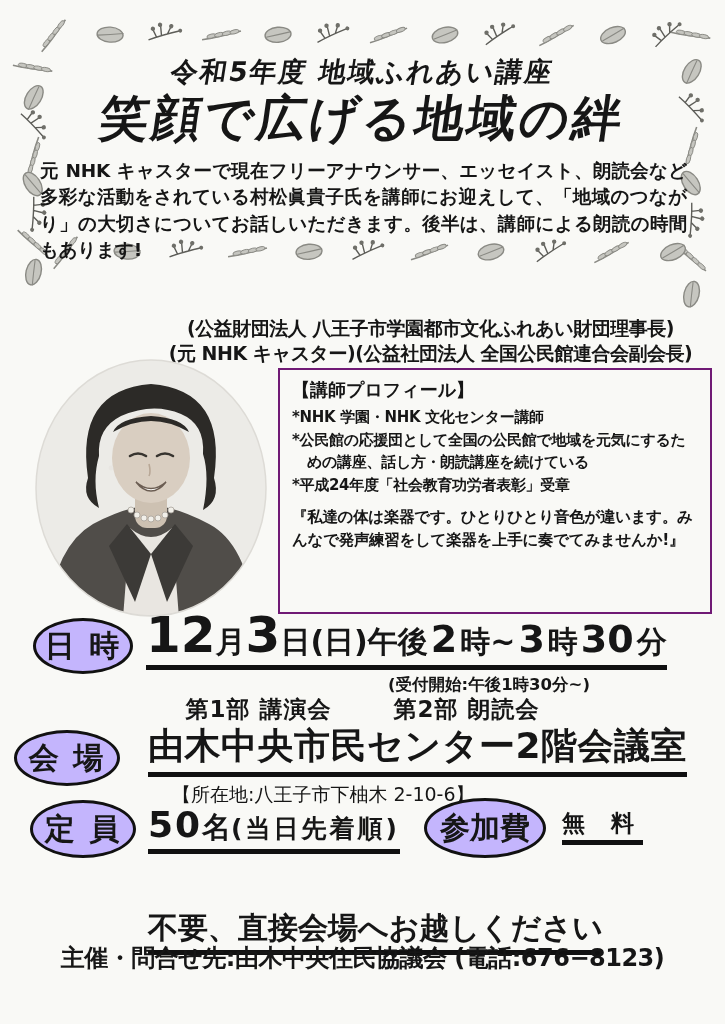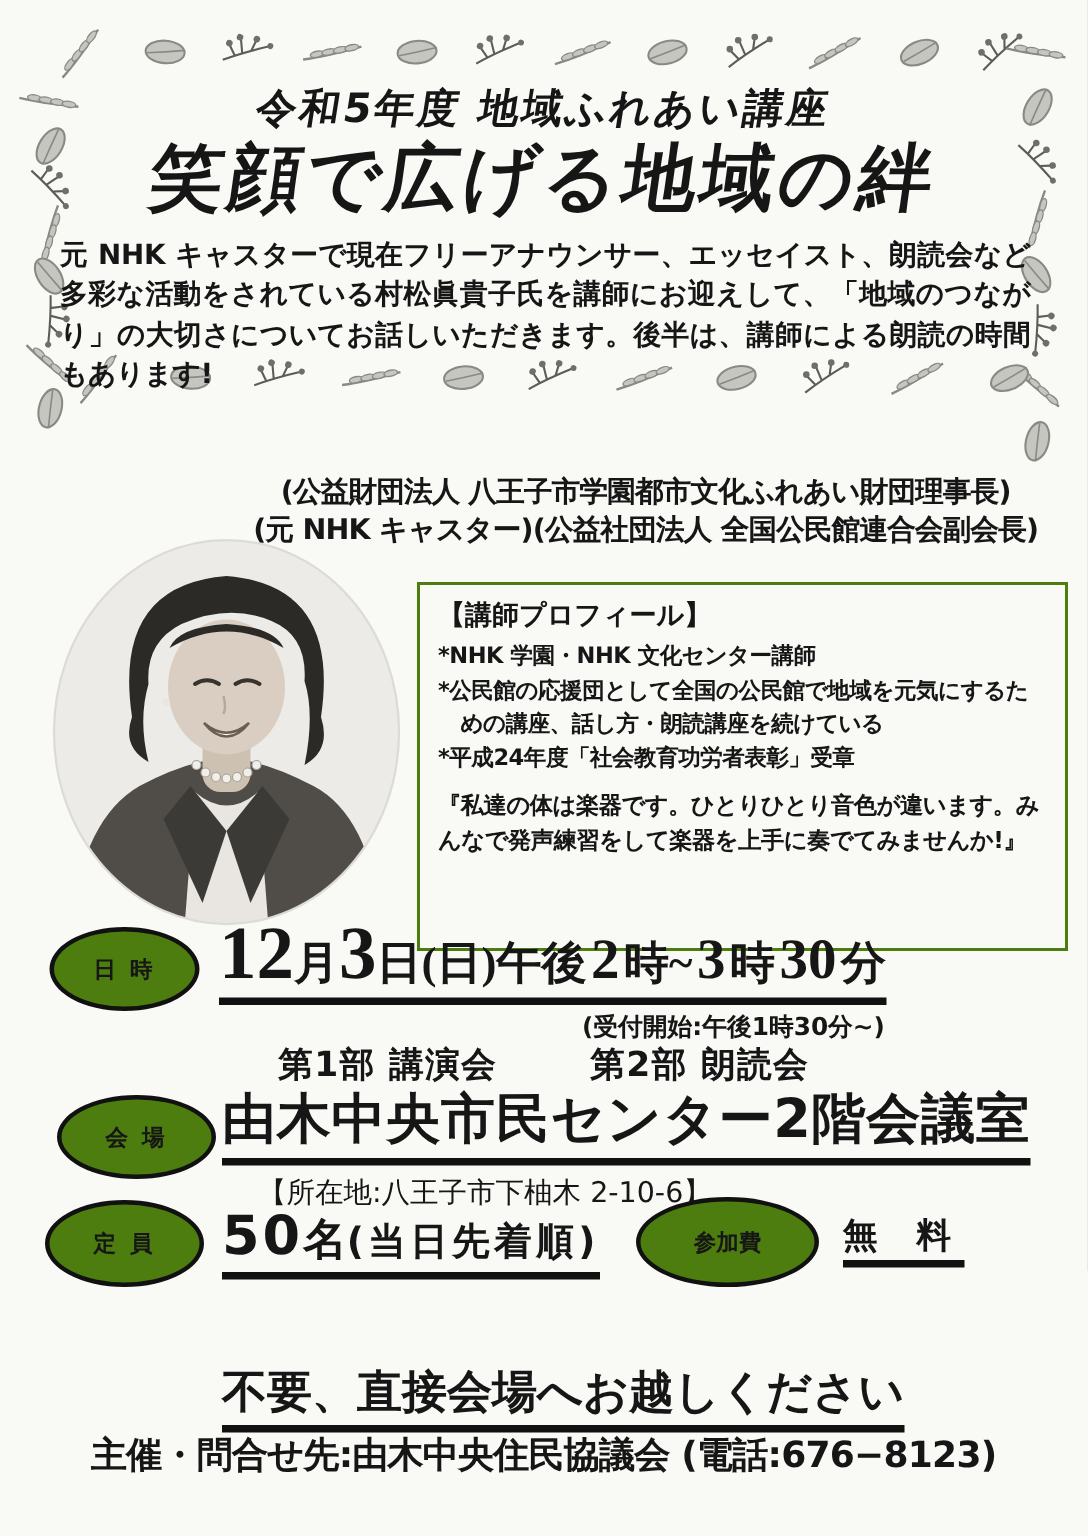--- a/index.html
+++ b/index.html
@@ -25,56 +25,56 @@
   .title .skew{display:inline-block;transform:skewX(-8deg);}
   .intro{position:absolute;top:158px;left:40px;right:38px;
     font-size:18.5px;font-weight:600;line-height:1.42;letter-spacing:-0.2px;text-align:justify;}
   
   .lecturer-heading{position:absolute;top:258px;left:0;width:100%;text-align:center;
     font-size:44px;font-weight:900;letter-spacing:2px;}
   .credentials{position:absolute;top:316px;left:138px;right:2px;text-align:center;
     font-size:19px;font-weight:bold;line-height:1.32;letter-spacing:-0.5px;}
   .photo{position:absolute;left:33px;top:358px;}
   
-  .profile-box{position:absolute;left:278px;top:388px;width:434px;height:246px;
-    border:2px solid #4d7c0f;box-sizing:border-box;padding:8px 10px 6px 12px;background:#f9f9f6;}
+  .profile-box{position:absolute;left:278px;top:368px;width:434px;height:246px;
+    border:2px solid #701a75;box-sizing:border-box;padding:8px 10px 6px 12px;background:#f9f9f6;}
   .profile-heading{font-size:18px;font-weight:900;margin:0 0 4px 0;}
   .profile-items{list-style:none;margin:0;padding:0;font-size:15px;font-weight:600;
     line-height:1.5;letter-spacing:-0.3px;}
   .profile-items li{padding-left:1em;text-indent:-1em;}
   .quote{margin-top:10px;font-size:15.5px;font-weight:800;line-height:1.5;letter-spacing:-0.3px;}
   
   .badge{position:absolute;border:3.5px solid #111;border-radius:50%;
     display:flex;align-items:center;justify-content:center;
-    font-weight:900;font-size:15px;letter-spacing:2px;background:#4d7c0f;box-sizing:border-box;}
+    font-weight:900;font-size:30px;letter-spacing:2px;background:#c4b5fd;box-sizing:border-box;}
   .b-datetime{left:33px;top:618px;width:100px;height:56px;}
-  .b-venue{left:38px;top:730px;width:106px;height:56px;}
+  .b-venue{left:14px;top:730px;width:106px;height:56px;}
   .b-capacity{left:30px;top:800px;width:106px;height:58px;}
   .b-fee{left:424px;top:798px;width:122px;height:60px;letter-spacing:0;}
   .b-application{left:28px;top:866px;width:114px;height:62px;}
   .uline{border-bottom:5px solid #111;padding-bottom:1px;display:inline-block;white-space:nowrap;}
-  .date-line{position:absolute;left:146px;top:606px;font-family:Liberation Serif, serif;}
+  .date-line{position:absolute;left:146px;top:606px;}
   .date-line .num-xl{font-size:50px;font-weight:900;}
   .date-line .num-lg{font-size:38px;font-weight:900;margin:0 3px;}
   .date-line .kanji{font-size:30px;font-weight:900;}
   .reception-note{position:absolute;left:388px;top:674px;font-size:16.5px;font-weight:800;}
   .program-parts{position:absolute;top:694px;left:0;width:100%;text-align:center;
     font-size:23px;font-weight:900;letter-spacing:1px;}
   .program-parts .gap{display:inline-block;width:62px;}
   .venue-value{position:absolute;left:148px;top:722px;font-size:36px;font-weight:900;letter-spacing:0.5px;}
   .venue-value .uline{border-bottom-width:5px;}
   .venue-address{position:absolute;left:172px;top:782px;font-size:19px;font-weight:400;}
   .capacity-value{position:absolute;left:148px;top:804px;}
   .capacity-value .num{font-size:36px;font-weight:900;letter-spacing:2px;}
   .capacity-value .unit{font-size:29px;font-weight:900;}
   .capacity-value .paren{font-size:25px;font-weight:900;letter-spacing:3px;}
   .fee-value{position:absolute;left:562px;top:808px;font-size:23px;font-weight:900;letter-spacing:9px;}
   .application-value{position:absolute;left:148px;top:908px;font-size:30px;font-weight:900;}
   .footer-line{position:absolute;top:942px;left:0;width:100%;text-align:center;
-    font-size:24px;font-weight:900;letter-spacing:-0.5px;margin-top:12px;}
+    font-size:24px;font-weight:900;letter-spacing:-0.5px;}
 </style>
 </head>
 <body>
 
 <div class="page">
 
   <div class="leafrow top">
       <span class="leaf"><svg width="40" height="27" viewBox="0 0 40 27" style="transform:rotate(-25deg)">
   <path d="M2 23 Q16 17 37 4" fill="none" stroke="#8a8a84" stroke-width="1.6"></path>
   <g fill="#c6c6c0" stroke="#8a8a84" stroke-width="0.9">

